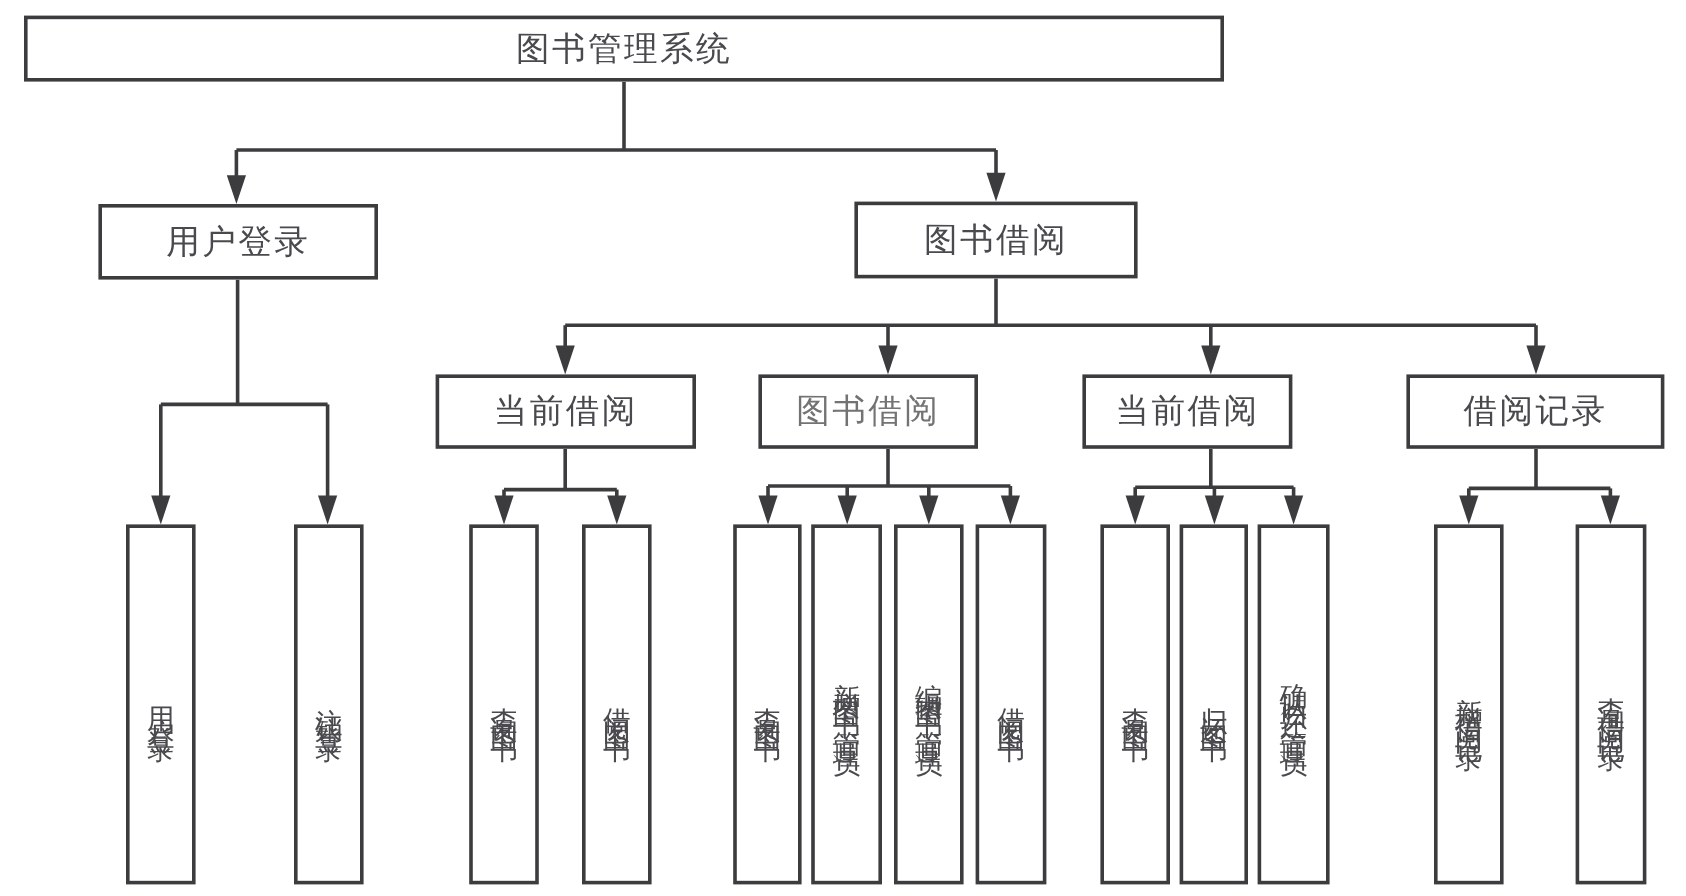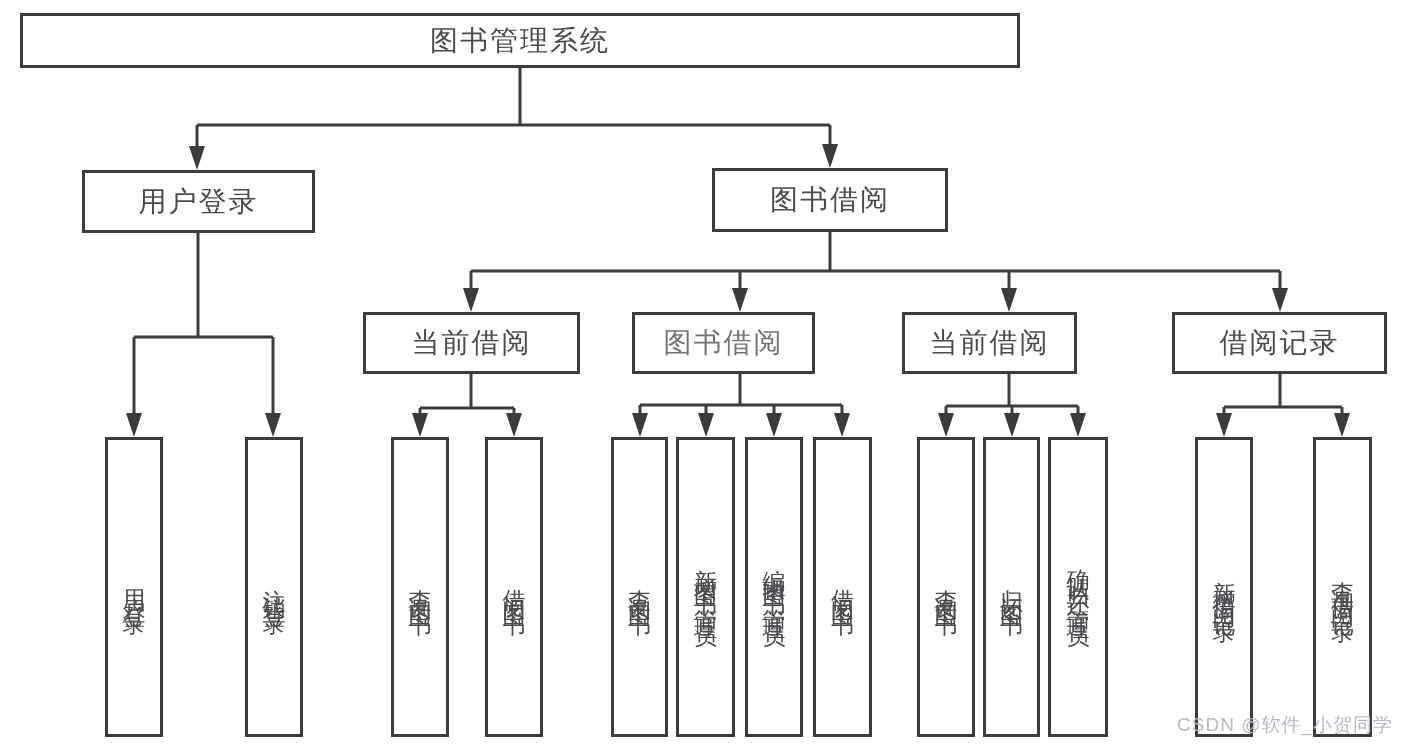--- a/index.html
+++ b/index.html
@@ -139,14 +139,13 @@
       <div class="node v" style="left: 611px; top: 437px; width: 57px; height: 300px; border: 3px solid rgb(60, 60, 63); color: rgb(74, 74, 78);">查询图书</div>
       <div class="node v" style="left: 676px; top: 437px; width: 59px; height: 300px; border: 3px solid rgb(60, 60, 63); color: rgb(74, 74, 78);">新增图书（管理员）</div>
       <div class="node v" style="left: 745px; top: 437px; width: 58px; height: 300px; border: 3px solid rgb(60, 60, 63); color: rgb(74, 74, 78);">编辑图书（管理员）</div>
       <div class="node v" style="left: 813px; top: 437px; width: 59px; height: 300px; border: 3px solid rgb(60, 60, 63); color: rgb(74, 74, 78);">借阅图书</div>
       <div class="node v" style="left: 917px; top: 437px; width: 58px; height: 300px; border: 3px solid rgb(60, 60, 63); color: rgb(74, 74, 78);">查询图书</div>
       <div class="node v" style="left: 983px; top: 437px; width: 57px; height: 300px; border: 3px solid rgb(60, 60, 63); color: rgb(74, 74, 78);">归还图书</div>
       <div class="node v" style="left: 1048px; top: 437px; width: 60px; height: 300px; border: 3px solid rgb(60, 60, 63); color: rgb(74, 74, 78);">确认归还（管理员）</div>
       <div class="node v" style="left: 1195px; top: 437px; width: 58px; height: 300px; border: 3px solid rgb(60, 60, 63); color: rgb(74, 74, 78);">新增借阅记录</div>
       <div class="node v" style="left: 1313px; top: 437px; width: 59px; height: 300px; border: 3px solid rgb(60, 60, 63); color: rgb(74, 74, 78);">查询借阅记录</div>
     </div>
-  <div class="watermark" style="color: rgb(183, 186, 195);">CSDN @软件_小贺同学</div>
 </div>
 
 </body></html>

